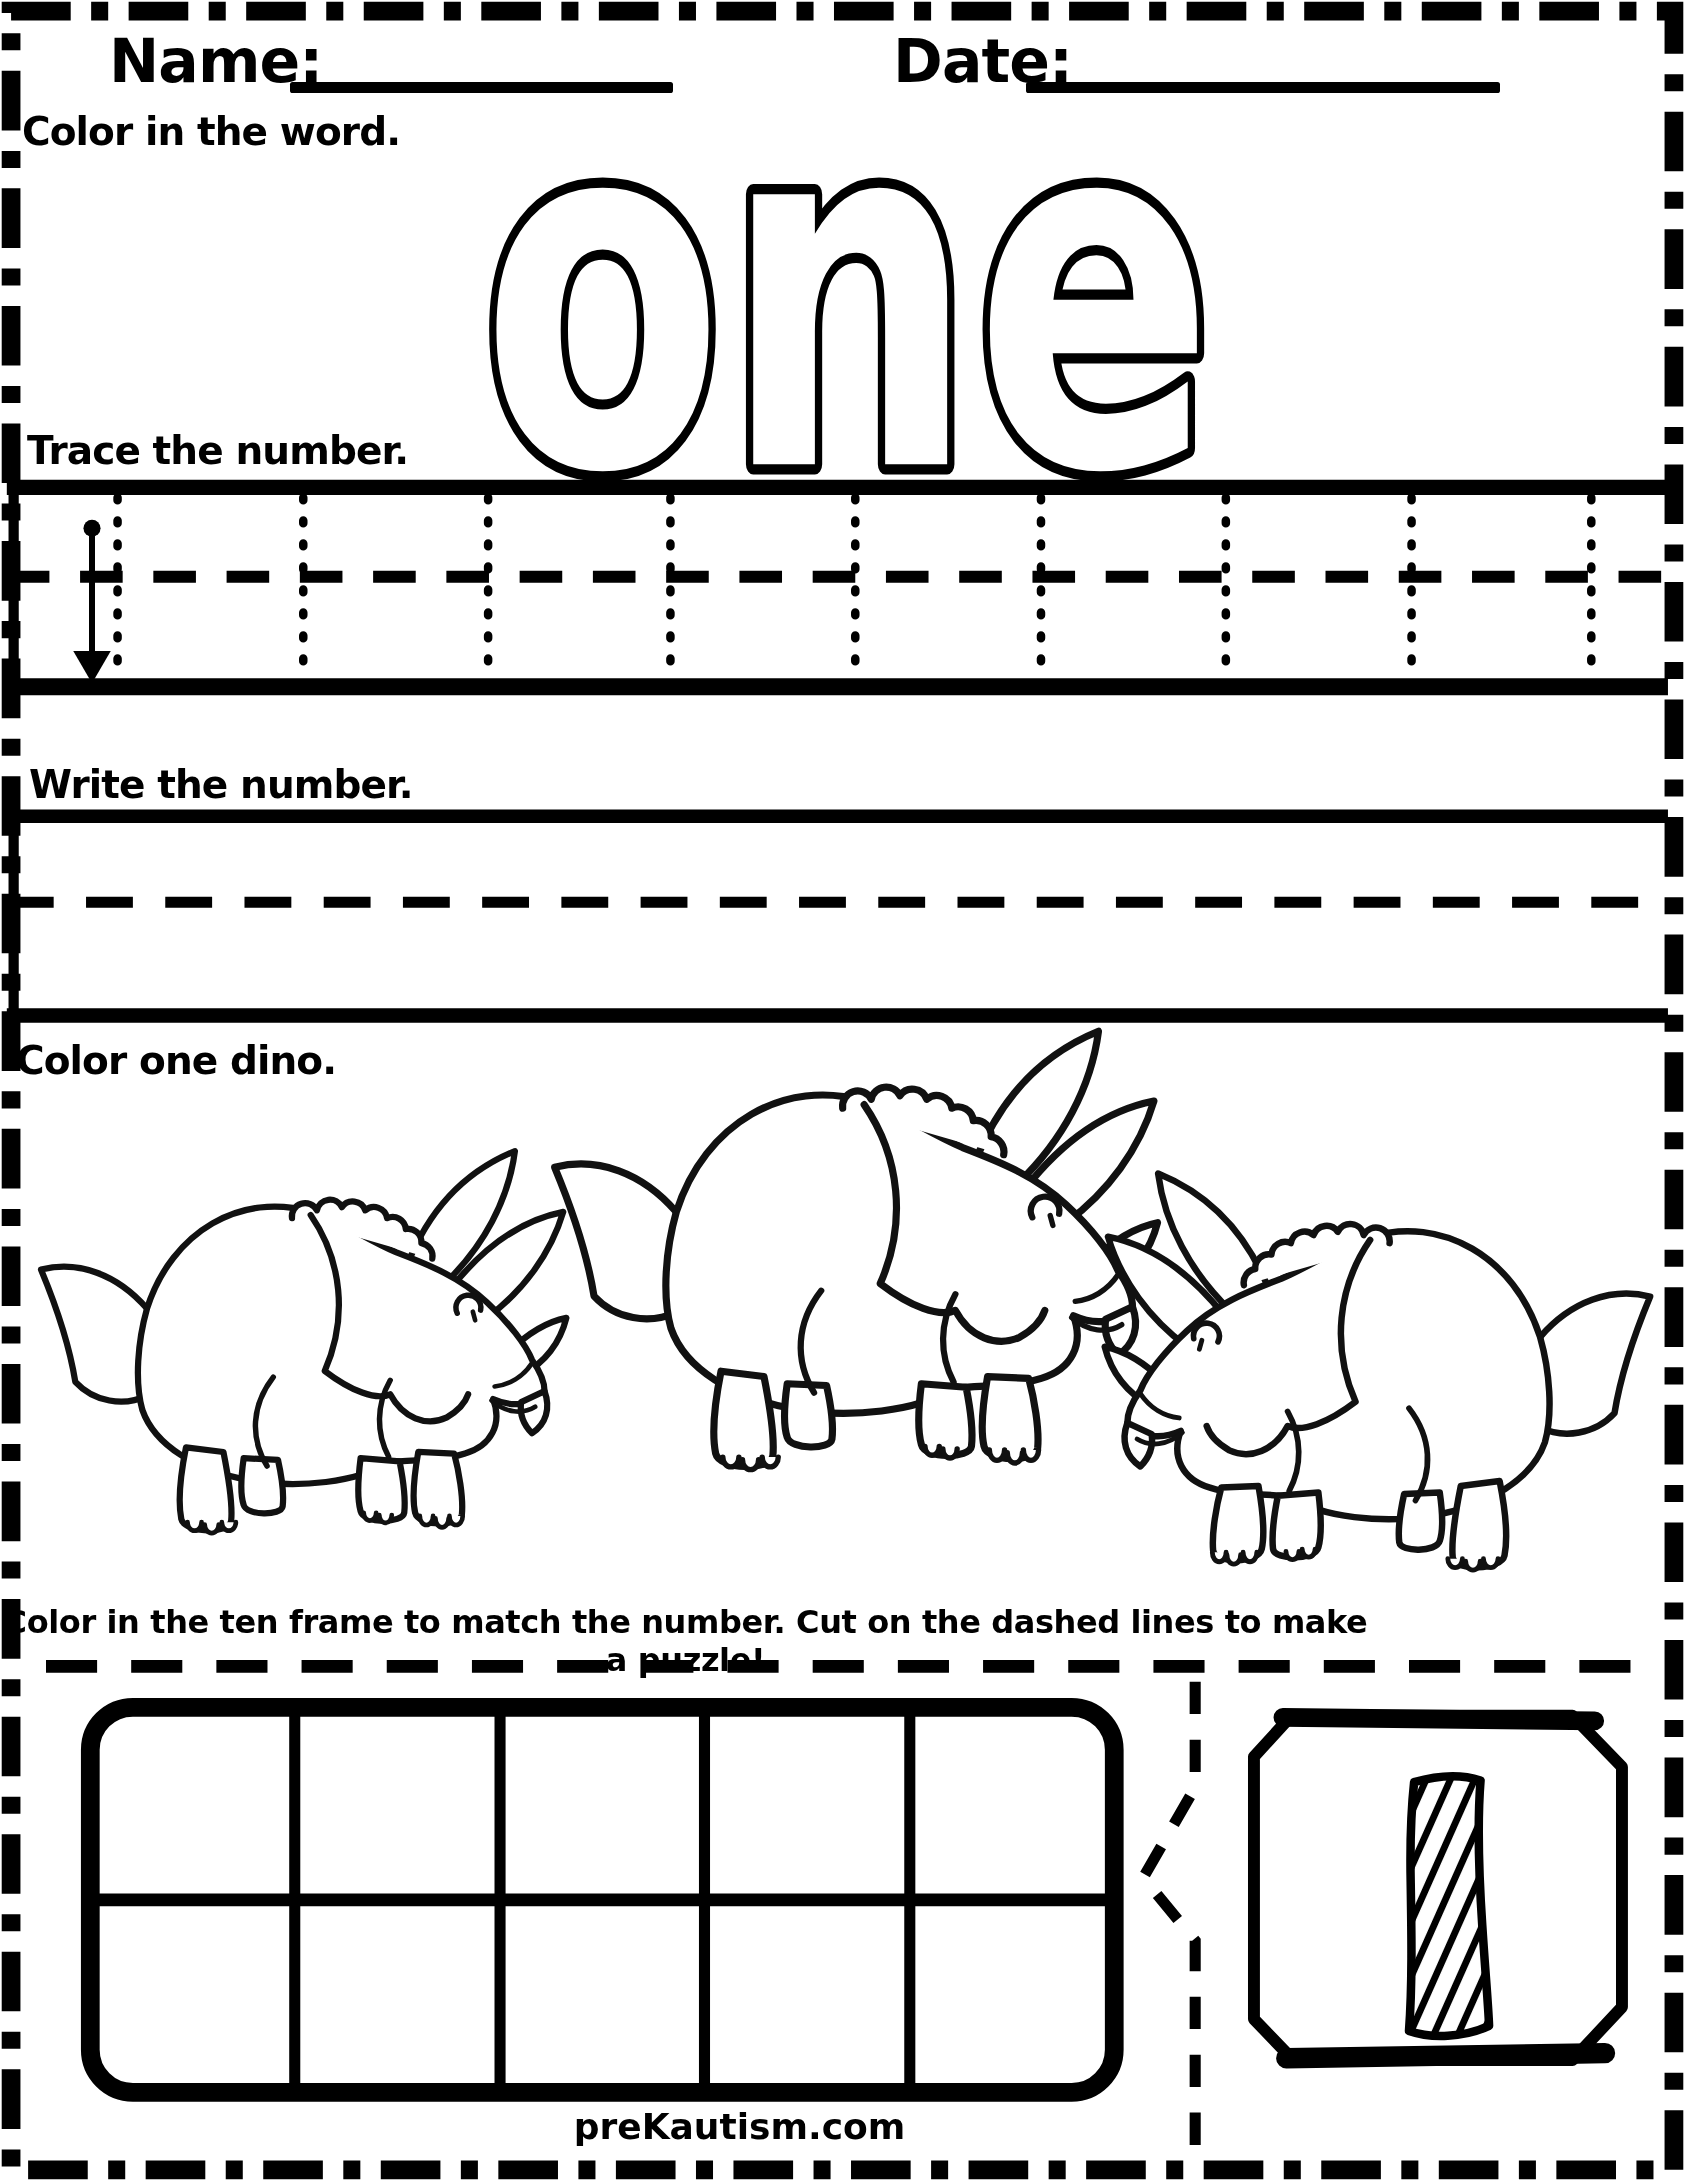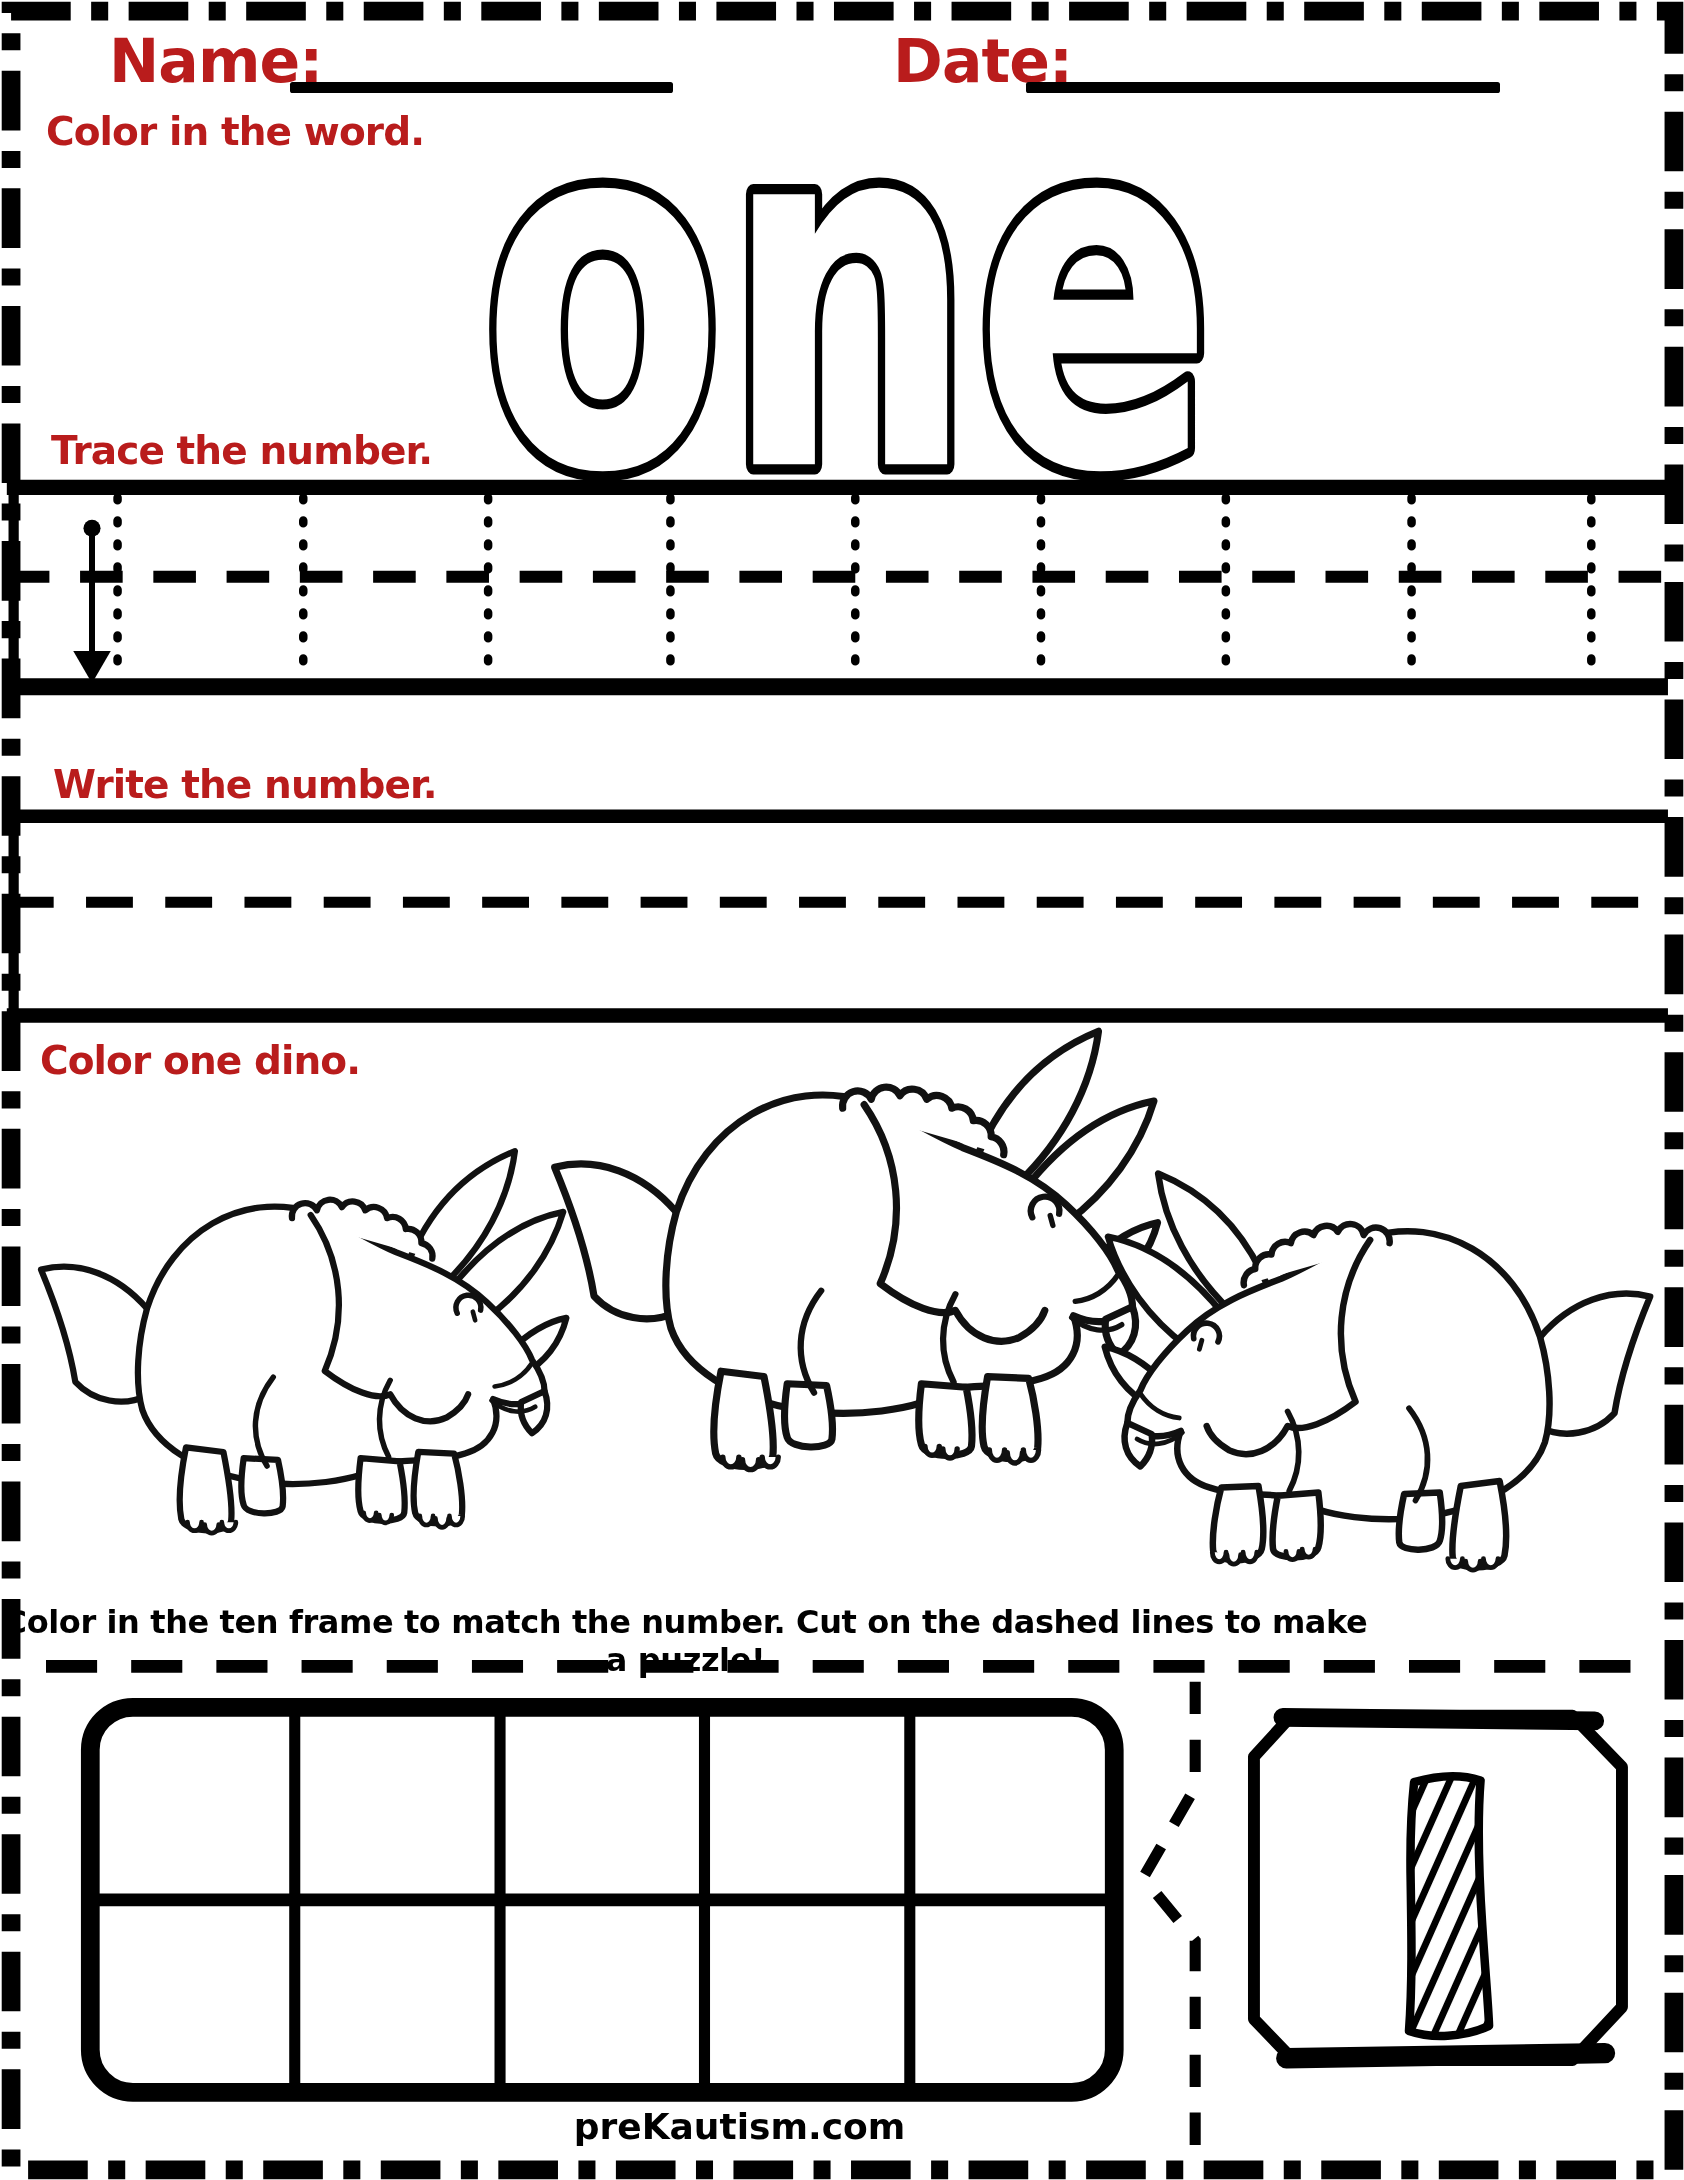--- a/index.html
+++ b/index.html
@@ -1,22 +1,22 @@
 <!DOCTYPE html>
 <html style="font-size:13.6px"><head>
 <meta charset="utf-8">
 <title>Number One Worksheet</title>
 <style>
   html,body{margin:0;padding:0;background:#888;}
   body{font-family:"DejaVu Sans","Liberation Sans",sans-serif;}
   .page{position:relative;width:1685px;height:2181px;background:#fff;margin:0 auto;overflow:hidden;}
   .art{position:absolute;left:0;top:0;width:1685px;height:2181px;}
-  .lbl{position:absolute;color:#b91c1c;font-weight:bold;letter-spacing:-0.9px;line-height:1;white-space:nowrap;}
+  .lbl{position:absolute;color:#000000;font-weight:bold;letter-spacing:-0.9px;line-height:1;white-space:nowrap;}
   .hdr{font-size:60px;}
-  .ins{font-size:39px;margin-left:24px;}
+  .ins{font-size:39px;}
   .wline{position:absolute;height:11px;background:#000;border-radius:2.6px;}
   .caption{position:absolute;left:0;top:1603px;width:1371px;text-align:center;font-size:32px;font-weight:bold;letter-spacing:-0.4px;color:#000;}
   .footer{position:absolute;left:0;top:2106px;width:1479px;text-align:center;font-size:36px;font-weight:bold;color:#000;}
   .tf-grid{position:absolute;left:90px;top:1707px;width:1024px;height:385px;display:grid;grid-template-columns:repeat(5,1fr);grid-template-rows:repeat(2,1fr);}
   .tf-cell{background:transparent;}
   .hotspot{position:absolute;background:transparent;}
 </style>
 </head>
 <body>
 

